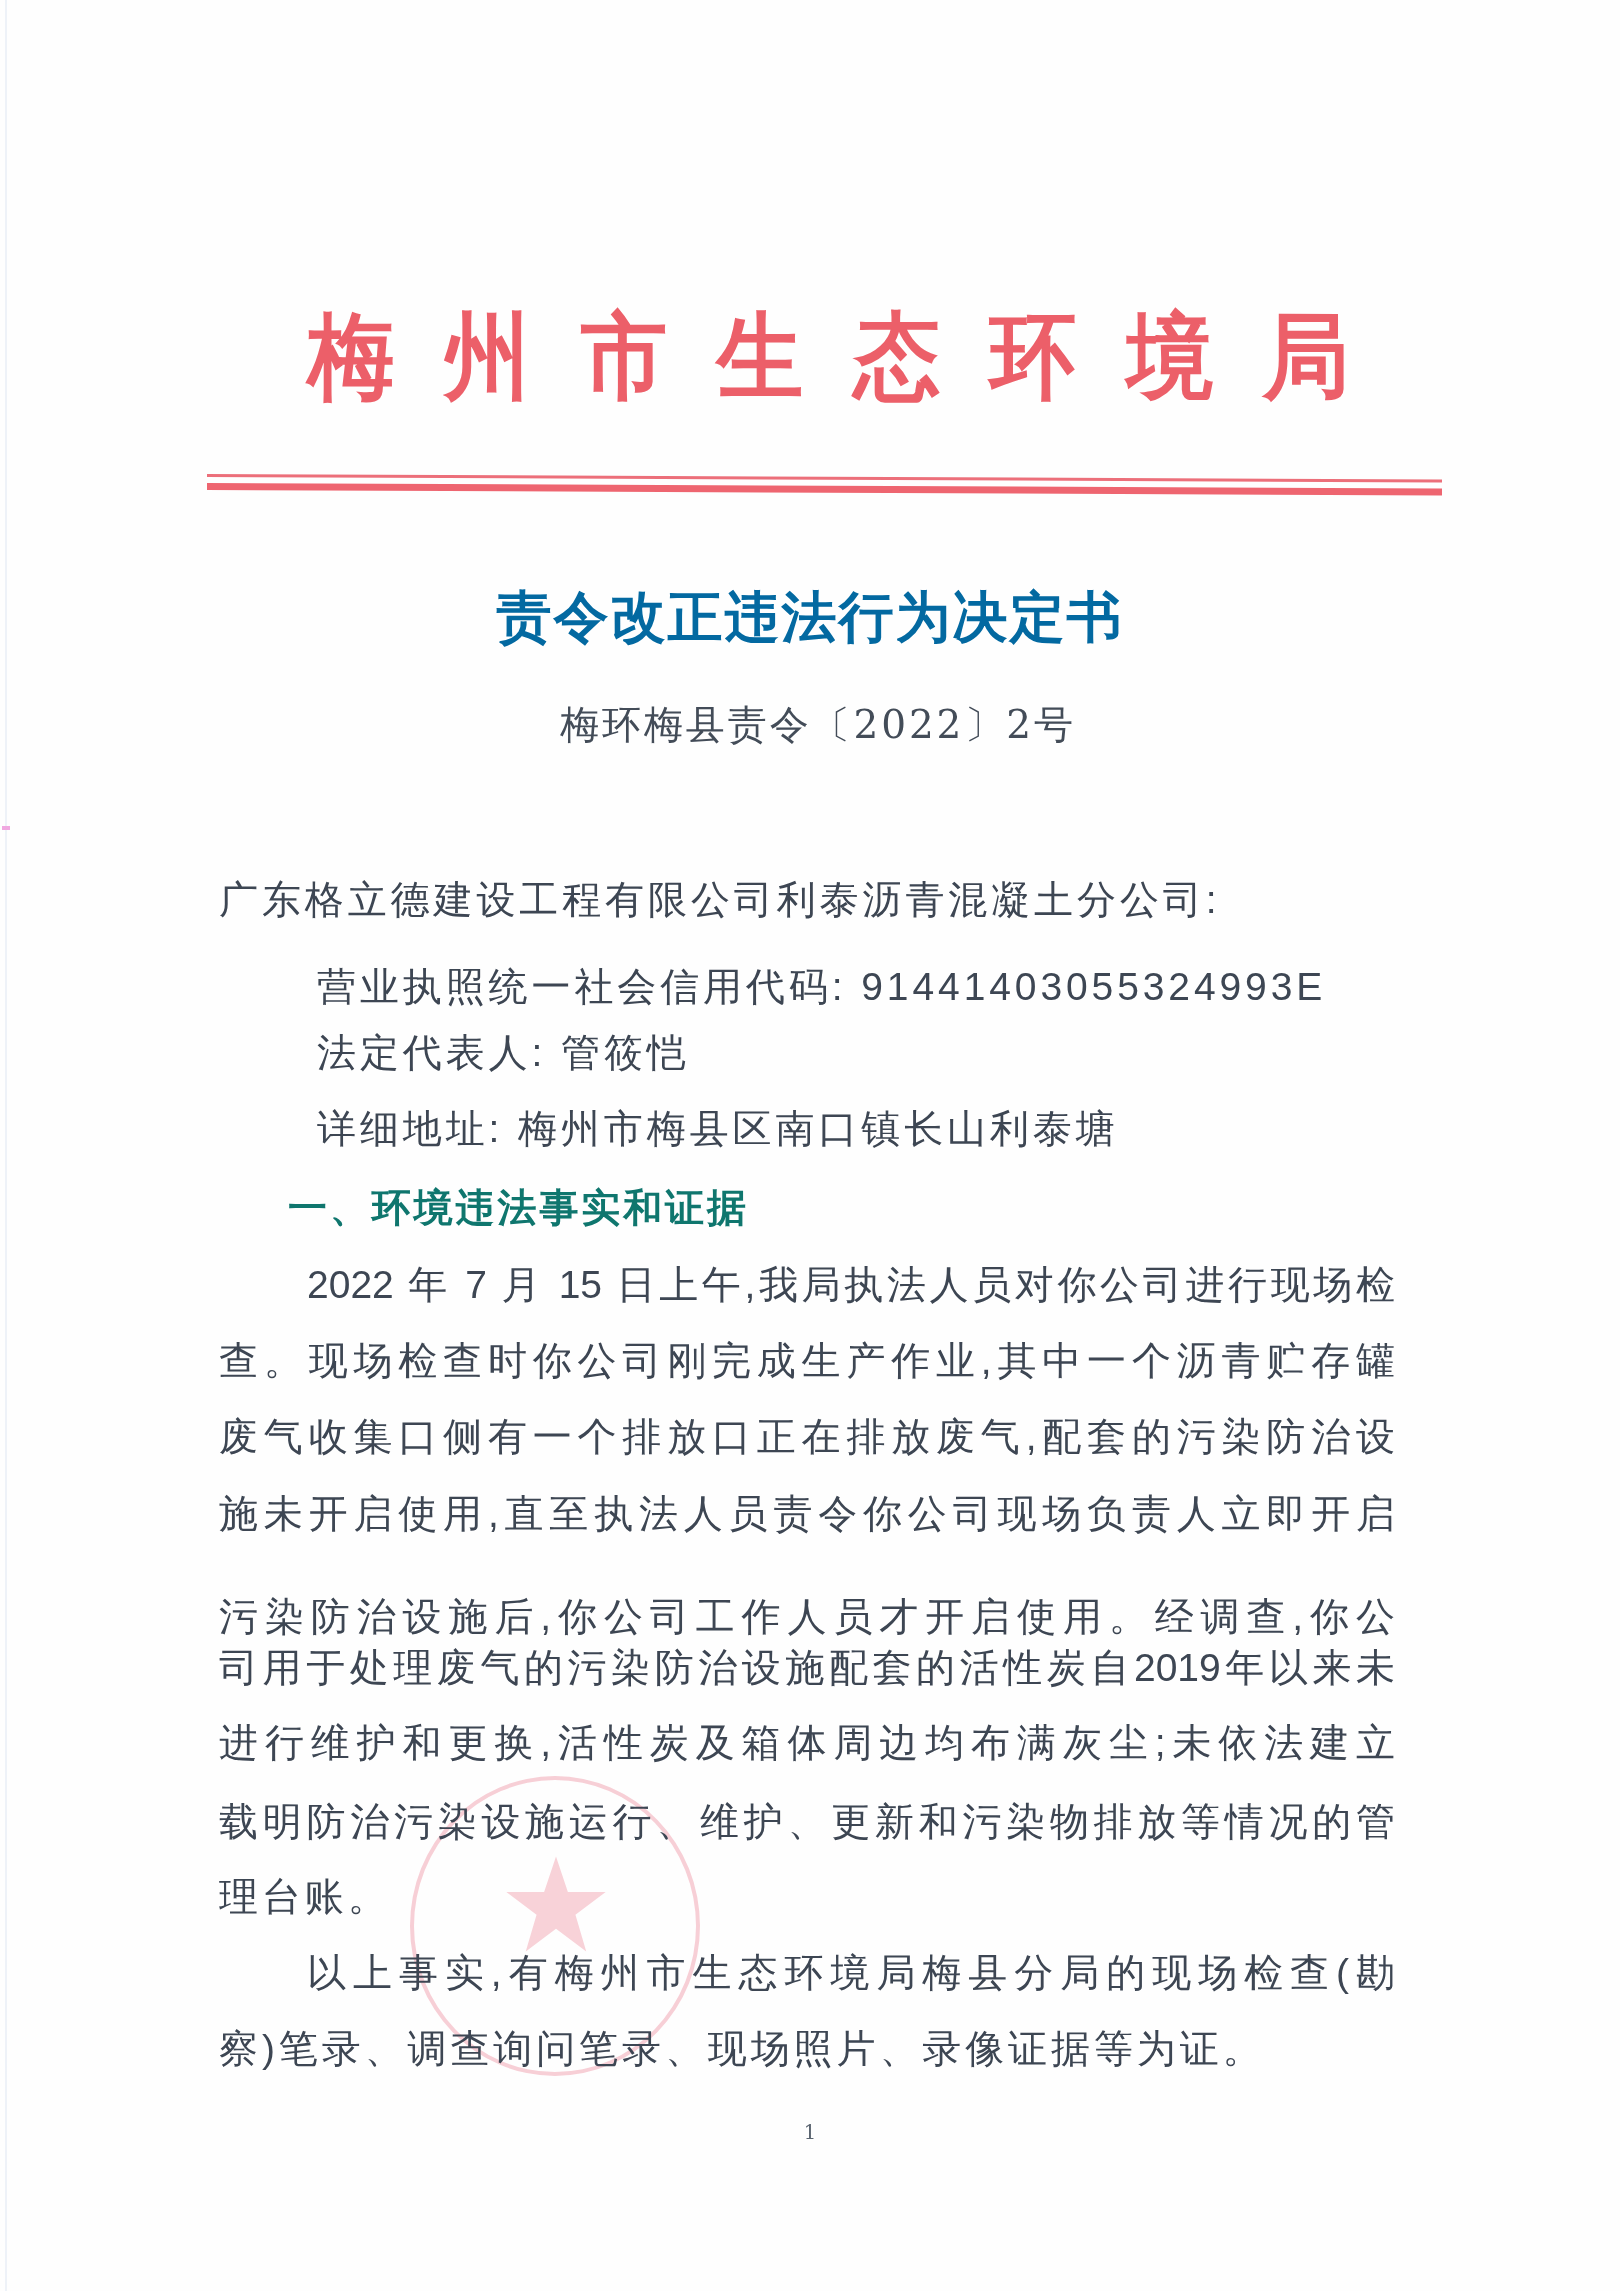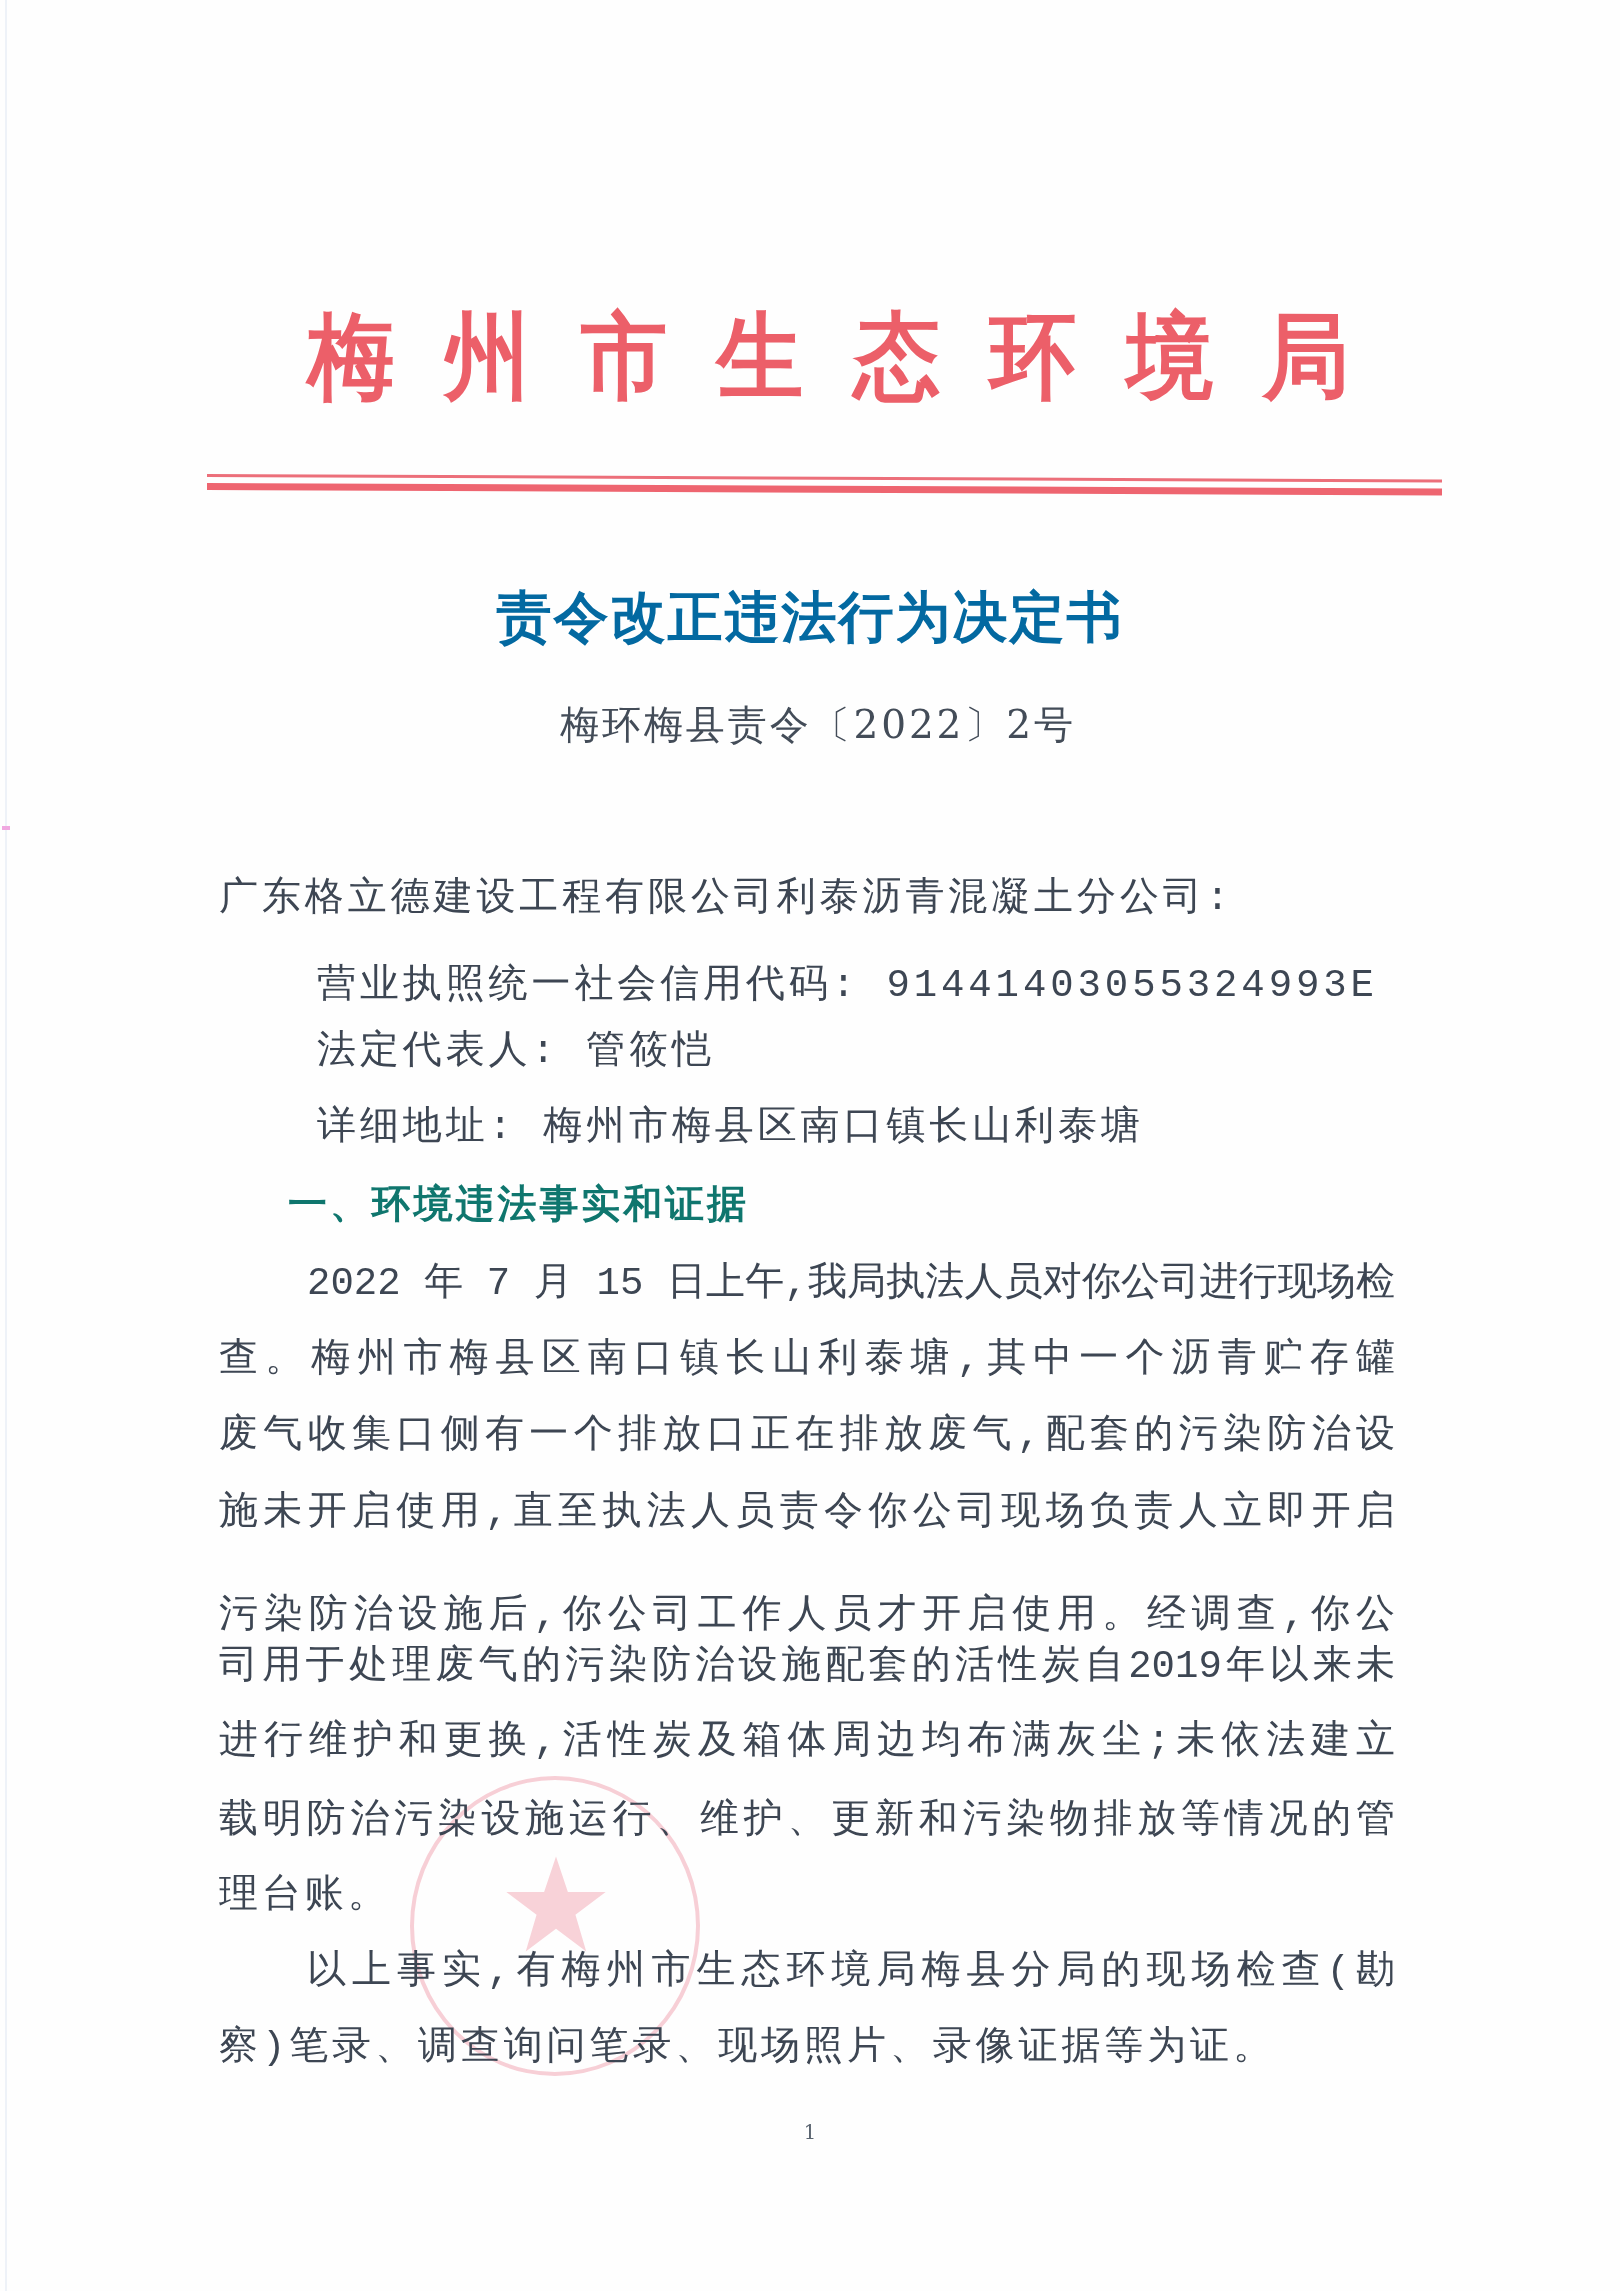--- a/index.html
+++ b/index.html
@@ -25,21 +25,21 @@
       font-size: 55px; line-height: 65px; letter-spacing: 2px; color: #0369a1;
     }
     .doc-number {
       position: absolute; left: 8px; width: 1620px; top: 700px; text-align: center;
       font-family: "DejaVu Serif", "Liberation Serif", serif;
       font-size: 39px; line-height: 49px; letter-spacing: 2.9px; color: #434c58;
     }
 
     .line {
       position: absolute; left: 219px; width: 1176px; height: 49px;
-      font-family: Liberation Mono, monospace;
+      font-family: Liberation Sans, sans-serif;
       font-size: 39px; line-height: 49px; color: #3d4653;
       white-space: nowrap; letter-spacing: 3.9px;
     }
     .line.justify { text-align: justify; text-align-last: justify; letter-spacing: 0; }
     .indent2 { left: 307px; width: 1088px; }
     .indent-info { left: 317px; width: auto; }
     .heading { left: 288px; width: auto; font-weight: bold; color: #0f766e; letter-spacing: 2.9px; }
 
     .seal {
       position: absolute; left: 410px; top: 1776px; width: 290px; height: 300px;
@@ -86,21 +86,21 @@
   <div class="line indent-info" style="top:1104px;">详细地址: 梅州市梅县区南口镇长山利泰塘</div>
 
   <div class="line heading" style="top:1183px;">一、环境违法事实和证据</div>
 
   <div class="seal"></div>
   <svg class="seal-star" viewBox="0 0 100 100">
     <polygon points="50,5 61,38 96,38 68,59 78,93 50,72 22,93 32,59 4,38 39,38" fill="rgba(236,120,140,0.33)"></polygon>
   </svg>
 
   <div class="line indent2 justify" style="top:1260px;">2022 年 7 月 15 日上午,我局执法人员对你公司进行现场检</div>
-  <div class="line justify" style="top:1336px;">查。梅州市梅县区南口镇长山利泰塘,其中一个沥青贮存罐</div>
+  <div class="line justify" style="top:1336px;">查。现场检查时你公司刚完成生产作业,其中一个沥青贮存罐</div>
   <div class="line justify" style="top:1412px;">废气收集口侧有一个排放口正在排放废气,配套的污染防治设</div>
   <div class="line justify" style="top:1489px;">施未开启使用,直至执法人员责令你公司现场负责人立即开启</div>
   <div class="line justify" style="top:1566px;margin-top:26px;">污染防治设施后,你公司工作人员才开启使用。经调查,你公</div>
   <div class="line justify" style="top:1643px;">司用于处理废气的污染防治设施配套的活性炭自2019年以来未</div>
   <div class="line justify" style="top:1718px;">进行维护和更换,活性炭及箱体周边均布满灰尘;未依法建立</div>
   <div class="line justify" style="top:1797px;">载明防治污染设施运行、维护、更新和污染物排放等情况的管</div>
   <div class="line" style="top:1872px;">理台账。</div>
 
   <div class="line indent2 justify" style="top:1948px;">以上事实,有梅州市生态环境局梅县分局的现场检查(勘</div>
   <div class="line" style="top:2024px;">察)笔录、调查询问笔录、现场照片、录像证据等为证。</div>

